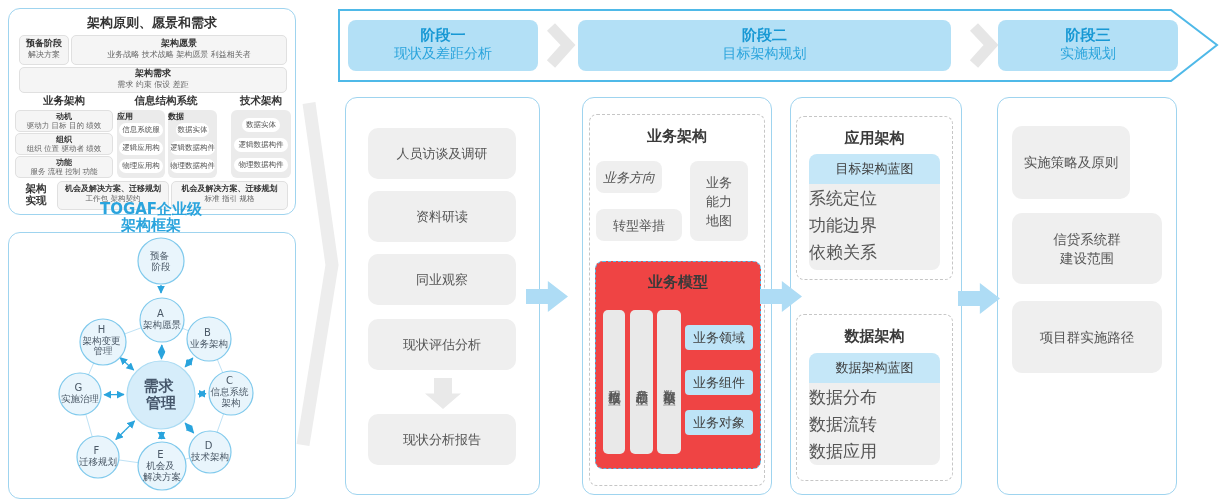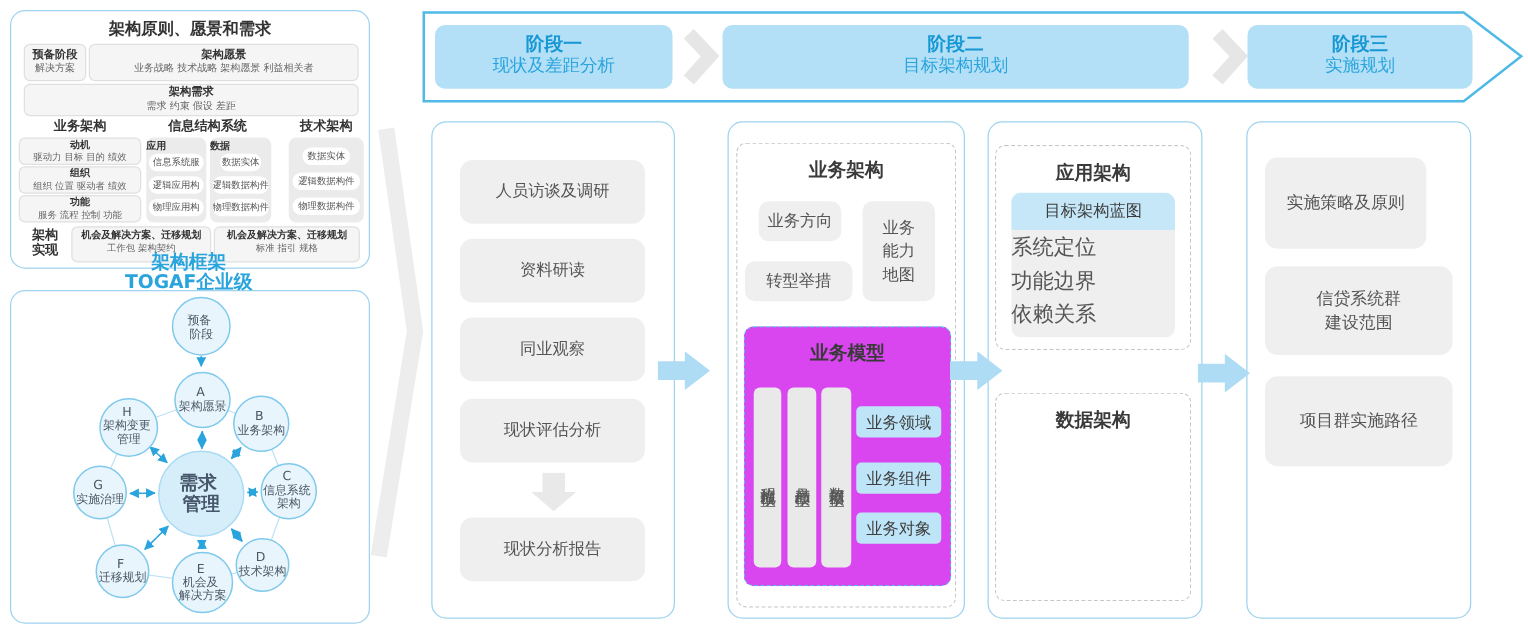--- a/index.html
+++ b/index.html
@@ -17,21 +17,21 @@
   .fp-card-t{font-size:8px;font-weight:bold;color:#333;margin-top:2px;line-height:10px;}
   .fp-pill{position:absolute;background:#fff;border-radius:7px;font-size:7.5px;color:#555;text-align:center;line-height:14px;height:14px;overflow:hidden;}
   .caption{position:absolute;left:8px;top:201px;width:286px;text-align:center;font-size:15px;font-weight:bold;color:#2aa4dd;line-height:16px;z-index:5;}
   
   .phasebox{position:absolute;background:#b3e0f6;border-radius:8px;text-align:center;padding-top:6px;box-sizing:border-box;}
   .p-t1{font-size:15px;font-weight:bold;color:#1798d4;line-height:18px;}
   .p-t2{font-size:14px;color:#2ba4dc;line-height:18px;}
   .gbox{position:absolute;background:#efefef;border-radius:10px;display:flex;align-items:center;justify-content:center;
         text-align:center;color:#555;font-size:13px;white-space:pre-line;line-height:19px;}
   .dashed-gray{position:absolute;border:1px dashed #c6c6c6;border-radius:8px;}
-  .dashed-blue{position:absolute;border:1px dashed #56bce9;border-radius:8px;background:#d946ef;font-family:Liberation Serif, serif;}
+  .dashed-blue{position:absolute;border:1px dashed #56bce9;border-radius:8px;background:#ef4444;font-family:Liberation Serif, serif;}
   .sec-title{position:absolute;left:0;width:100%;text-align:center;font-size:15px;font-weight:bold;color:#3a3a3a;}
   .bluepill{position:absolute;background:#bee4f7;border-radius:4px;display:flex;align-items:center;justify-content:center;
             font-size:13px;color:#3f3f3f;}
   .vbar{position:absolute;background:#e9e9e9;border-radius:5px;display:flex;align-items:center;justify-content:center;
         writing-mode:vertical-rl;text-orientation:upright;font-size:12.5px;color:#555;letter-spacing:1px;}
   .card{position:absolute;border-radius:8px;overflow:hidden;}
   .card-h{background:#c5e7f8;height:30px;display:flex;align-items:center;justify-content:center;font-size:13px;color:#3c3c3c;}
   .card-b{background:#efefef;font-size:17px;color:#555;padding-top:1px;}
   .card-b div{line-height:27px;}
   .arrow-right{position:absolute;width:42px;height:31px;background:#aedcf5;
@@ -108,22 +108,22 @@
       <div class="fp-b-t" style="font-size:8px;margin-top:2px;line-height:10px;">机会及解决方案、迁移规划</div>
       <div class="fp-b-s" style="font-size:7.5px;line-height:10px;">工作包   架构契约</div>
     </div>
     <div class="fp-box" style="left:162px;top:172px;width:115px;height:27px;">
       <div class="fp-b-t" style="font-size:8px;margin-top:2px;line-height:10px;">机会及解决方案、迁移规划</div>
       <div class="fp-b-s" style="font-size:7.5px;line-height:10px;">标准   指引   规格</div>
     </div>
   </div>
 
   <div class="caption">
+    <div>TOGAF企业级</div>
     <div>架构框架</div>
-    <div>TOGAF企业级</div>
   </div>
 
   <div class="panel" style="left:8px;top:232px;width:286px;height:265px;">
     <svg width="286" height="265" viewBox="0 0 286 265">
       <defs>
         <marker id="ah" markerWidth="7" markerHeight="7" refX="5.5" refY="3" orient="auto">
           <path d="M0,0 L6,3 L0,6 Z" fill="#2aa4dd"></path>
         </marker>
       </defs>
       <g>
@@ -232,21 +232,21 @@
     <div class="gbox" style="left:22px;top:93px;width:148px;height:51px;">资料研读</div>
     <div class="gbox" style="left:22px;top:156px;width:148px;height:51px;">同业观察</div>
     <div class="gbox" style="left:22px;top:221px;width:148px;height:51px;">现状评估分析</div>
     <div class="arrow-down" style="left:79px;top:280px;"></div>
     <div class="gbox" style="left:22px;top:316px;width:148px;height:51px;">现状分析报告</div>
   </div>
 
   <div class="panel" style="left:582px;top:97px;width:188px;height:396px;">
     <div class="dashed-gray" style="left:6px;top:16px;width:174px;height:370px;">
       <div class="sec-title" style="top:12px;">业务架构</div>
-      <div class="gbox" style="left:17px;top:46px;width:66px;height:32px;border-radius:8px;">业务方向</div>
+      <div class="gbox" style="left:6px;top:46px;width:66px;height:32px;border-radius:8px;font-style:italic;">业务方向</div>
       <div class="gbox" style="left:6px;top:94px;width:86px;height:32px;border-radius:8px;">转型举措</div>
       <div class="gbox" style="left:100px;top:46px;width:58px;height:80px;border-radius:8px;">业务
 能力
 地图</div>
 
       <div class="dashed-blue" style="left:5px;top:146px;width:164px;height:206px;">
         <div class="sec-title" style="top:11px;">业务模型</div>
         <div class="vbar" style="left:7px;top:48px;width:22px;height:144px;">流程模型</div>
         <div class="vbar" style="left:34px;top:48px;width:23px;height:144px;">产品模型</div>
         <div class="vbar" style="left:61px;top:48px;width:24px;height:144px;">数据模型</div>
@@ -264,25 +264,33 @@
         <div class="card-h">目标架构蓝图</div>
         <div class="card-b" style="height:85px;">
           <div>系统定位</div>
           <div>功能边界</div>
           <div>依赖关系</div>
         </div>
       </div>
     </div>
     <div class="dashed-gray" style="left:5px;top:216px;width:155px;height:165px;">
       <div class="sec-title" style="top:12px;">数据架构</div>
+      <div class="card" style="left:12px;top:38px;width:131px;height:112px;">
+        <div class="card-h">数据架构蓝图</div>
+        <div class="card-b" style="height:81px;">
+          <div>数据分布</div>
+          <div>数据流转</div>
+          <div>数据应用</div>
+        </div>
+      </div>
     </div>
   </div>
 
   <div class="panel" style="left:997px;top:97px;width:178px;height:396px;">
-    <div class="gbox" style="left:14px;top:28px;width:129px;height:73px;font-size:13.5px;">实施策略及原则</div>
+    <div class="gbox" style="left:14px;top:28px;width:118px;height:73px;font-size:13.5px;">实施策略及原则</div>
     <div class="gbox" style="left:14px;top:115px;width:150px;height:71px;font-size:13.5px;">信贷系统群
 建设范围</div>
     <div class="gbox" style="left:14px;top:203px;width:150px;height:72px;font-size:13.5px;">项目群实施路径</div>
   </div>
 
   <div class="arrow-right" style="left:526px;top:281px;"></div>
   <div class="arrow-right" style="left:760px;top:281px;"></div>
   <div class="arrow-right" style="left:958px;top:283px;"></div>
 
 </div>

